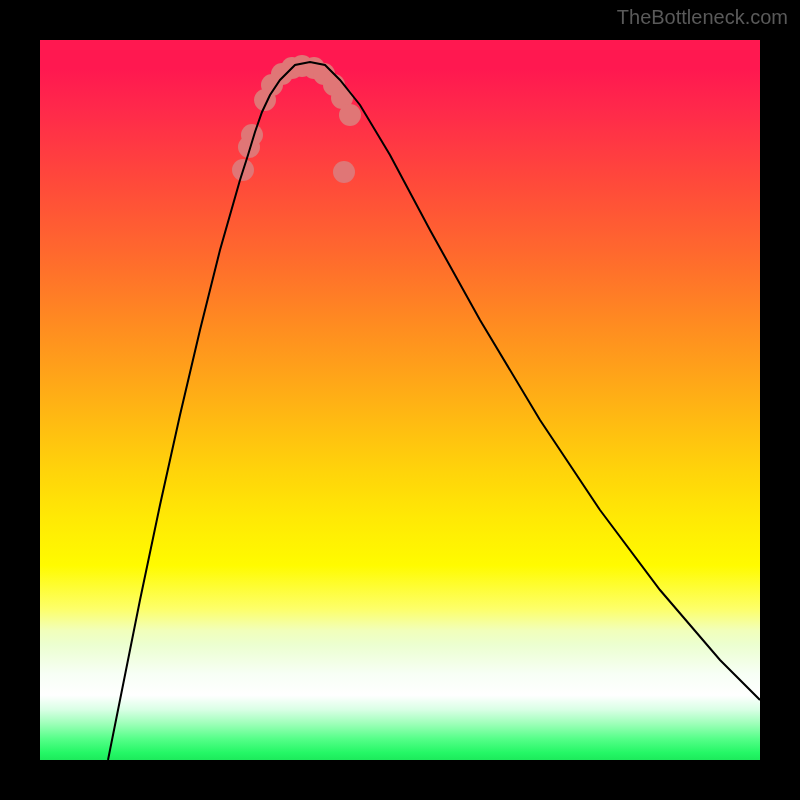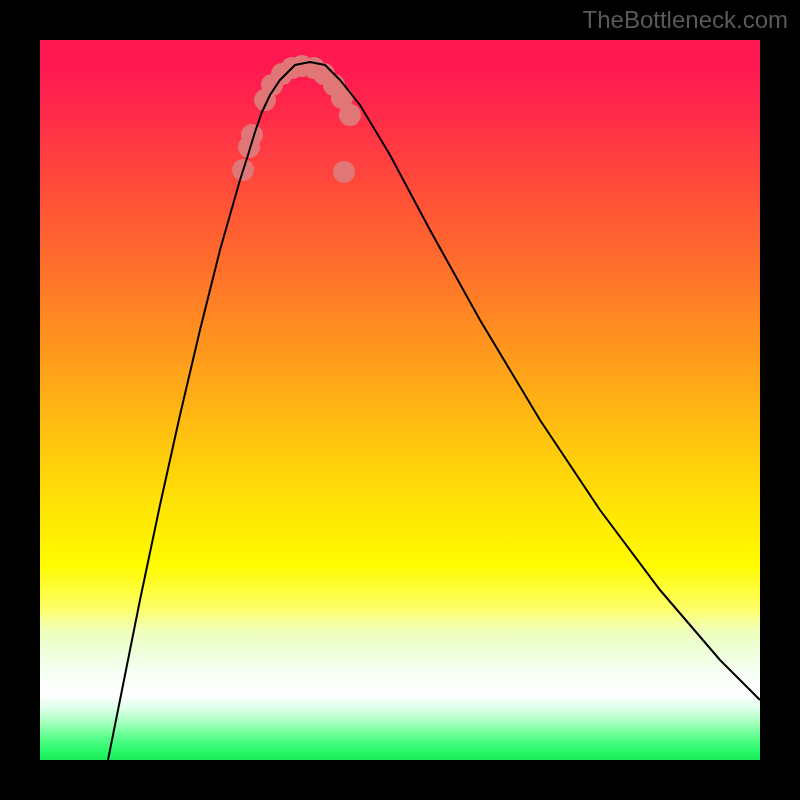--- a/index.html
+++ b/index.html
@@ -12,21 +12,21 @@
     height: 800px;
     background: #000;
     position: relative;
     overflow: hidden;
   }
   .watermark {
     position: absolute;
     top: 6px;
     right: 12px;
     font-family: Arial, sans-serif;
-    font-size: 24px;
+    font-size: 20px;
     color: #5a5a5a;
     z-index: 10;
   }
   .plot-area {
     position: absolute;
     left: 40px;
     top: 40px;
     width: 720px;
     height: 720px;
     overflow: hidden;

